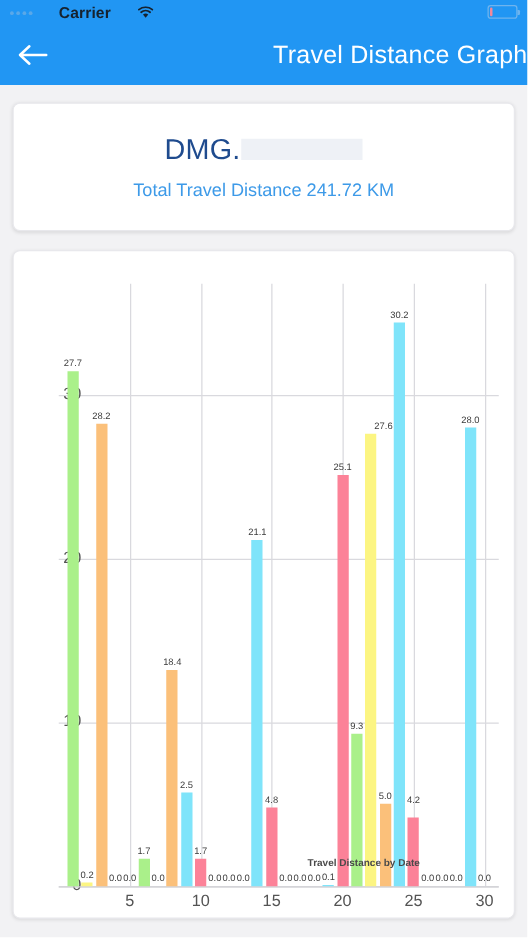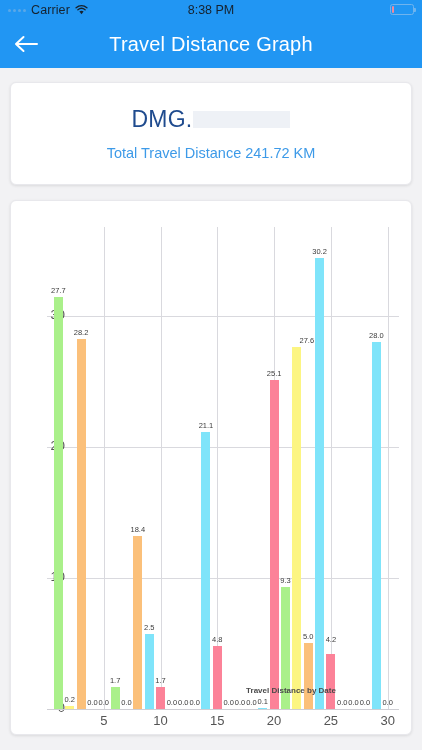--- a/index.html
+++ b/index.html
@@ -8,21 +8,21 @@
     font-family:"Liberation Sans", sans-serif;
     background:#ffffff;
     overflow:hidden;
   }
   #app { position:relative; width:422px; height:750px; background:#f2f2f4; }
 
   
   .statusbar {
     position:absolute; top:0; left:0; width:422px; height:20px;
     background:#2196f3; color:#1c2b3a;
-    display:flex; align-items:center; font-size:12px; font-weight:normal;
+    display:flex; align-items:center; font-size:12px; font-weight:bold;gap:16px;
   }
   .sb-dots { display:flex; gap:2px; margin-left:8px; align-items:center; }
   .sb-dots i { width:3px; height:3px; border-radius:50%; background:#5aa8e8; display:block; }
   .sb-carrier { margin-left:5px; font-size:12.5px; letter-spacing:.1px; color:#16222e; }
   .sb-wifi { margin-left:5px; position:relative; width:13px; height:10px; }
   .sb-wifi svg { position:absolute; top:0; left:0; }
   .sb-time {
     position:absolute; left:0; right:0; text-align:center;
     font-size:12.5px; color:#16222e;
   }
@@ -42,21 +42,21 @@
   
   .navbar {
     position:absolute; top:20px; left:0; width:422px; height:48px;
     background:#2196f3; display:flex; align-items:center;
   }
   .nav-back {
     width:52px; height:48px; display:flex; align-items:center; justify-content:center;
     cursor:pointer;
   }
   .nav-title {
-    position:absolute; left:0; right:0; text-align:center;
+    position:absolute; left:0; right:0; text-align:right;
     color:#ffffff; font-size:20px; font-weight:400; letter-spacing:.2px;
   }
 
   
   .card {
     position:absolute; background:#ffffff;
     border:1px solid #e8e8ec; border-radius:6px;
     box-shadow:0 1px 3px rgba(0,0,0,.10);
   }
   #summary-card {
@@ -123,21 +123,20 @@
         <i></i>
     </div>
     <div class="sb-carrier">Carrier</div>
     <div class="sb-wifi">
       <svg width="13" height="10" viewBox="0 0 13 10">
         <path d="M6.5 9.2 L4.4 6.6 a3.3 3.3 0 0 1 4.2 0 Z" fill="#16222e"></path>
         <path d="M2.9 4.8 a5.6 5.6 0 0 1 7.2 0" stroke="#16222e" stroke-width="1.4" fill="none" stroke-linecap="round"></path>
         <path d="M1.1 2.7 a8.6 8.6 0 0 1 10.8 0" stroke="#16222e" stroke-width="1.4" fill="none" stroke-linecap="round"></path>
       </svg>
     </div>
-    <div class="sb-time">8:38 PM</div>
     <div class="sb-batt">
         <i></i>
       </div>
   </div>
 
   <div class="navbar">
     <div class="nav-back">
       <svg width="26" height="20" viewBox="0 0 26 20">
         <path d="M10.5 3 L3 10 L10.5 17 M3 10 H24" stroke="#ffffff" stroke-width="2" fill="none" stroke-linecap="round" stroke-linejoin="round"></path>
       </svg>

